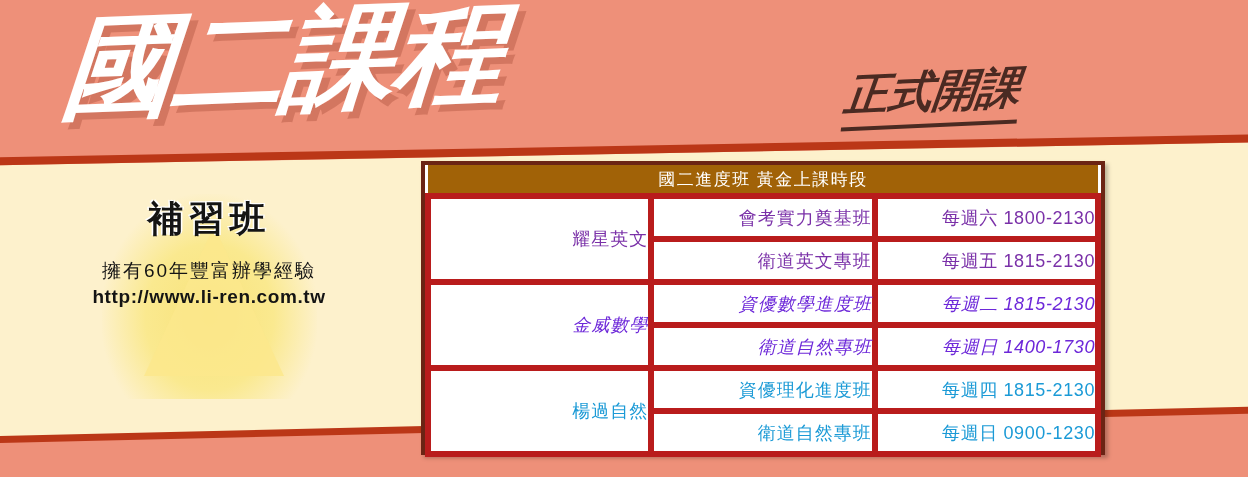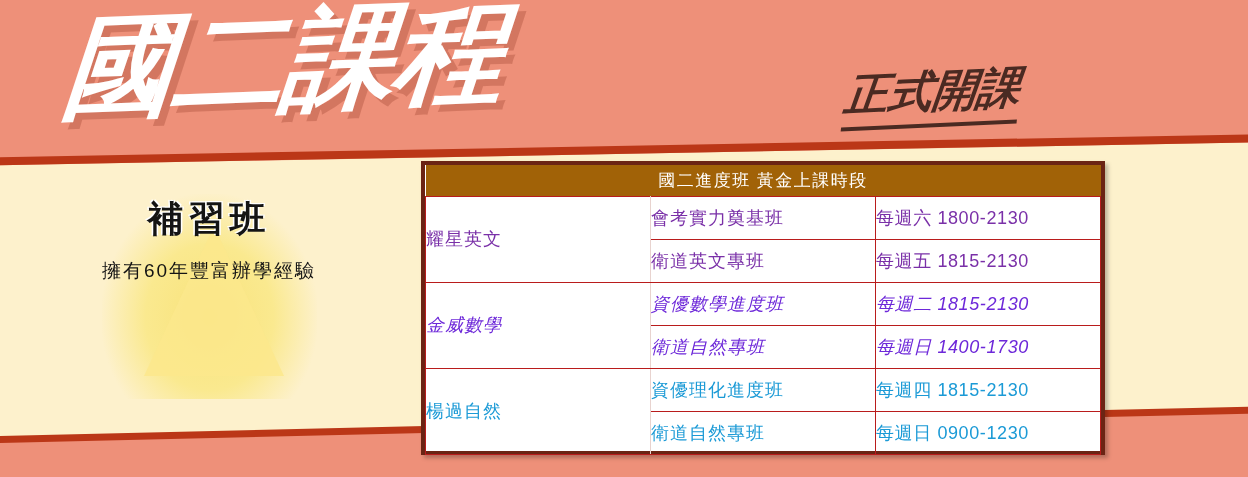--- a/index.html
+++ b/index.html
@@ -206,25 +206,26 @@
   #schedule th.hdr {
     background: #a16207;
     color: #ffffff;
     font-size: 17px;
     font-weight: normal;
     letter-spacing: 1.5px;
     height: 31px;
     text-align: center;
   }
   #schedule td {
-    text-align: left;
+    text-align: right;
     font-size: 18px;
-    border: 1px solid #b91c1c;
+    border: 6px solid #b91c1c;
     height: 43px;
     white-space: nowrap;
+    padding-left: 8px;
   }
   #schedule td.subject {
     width: 148px;
     font-size: 18px;
     letter-spacing: 1px;
     border-right: 1px solid #e8d3cf;
   }
   #schedule td.course { width: 322px; letter-spacing: 1px; }
   #schedule td.time   { letter-spacing: 0.6px; }
   .c-eng  { color: #7a30a8; }
@@ -243,20 +244,21 @@
 
 
   <div id="headline">國二課程</div>
   <div id="subhead">正式開課</div>
 
   <div id="logo-block">
     <div id="logo-glow"></div>
     <div id="logo-wedge"></div>
     <div id="logo-sub">補習班</div>
     <div id="logo-exp">擁有60年豐富辦學經驗</div>
+    <div id="logo-url">http://www.li-ren.com.tw</div>
   </div>
 
   <div id="schedule">
     <table>
       <thead>
         <tr>
           <th class="hdr" colspan="3">國二進度班 黃金上課時段</th>
         </tr>
       </thead>
       <tbody>

